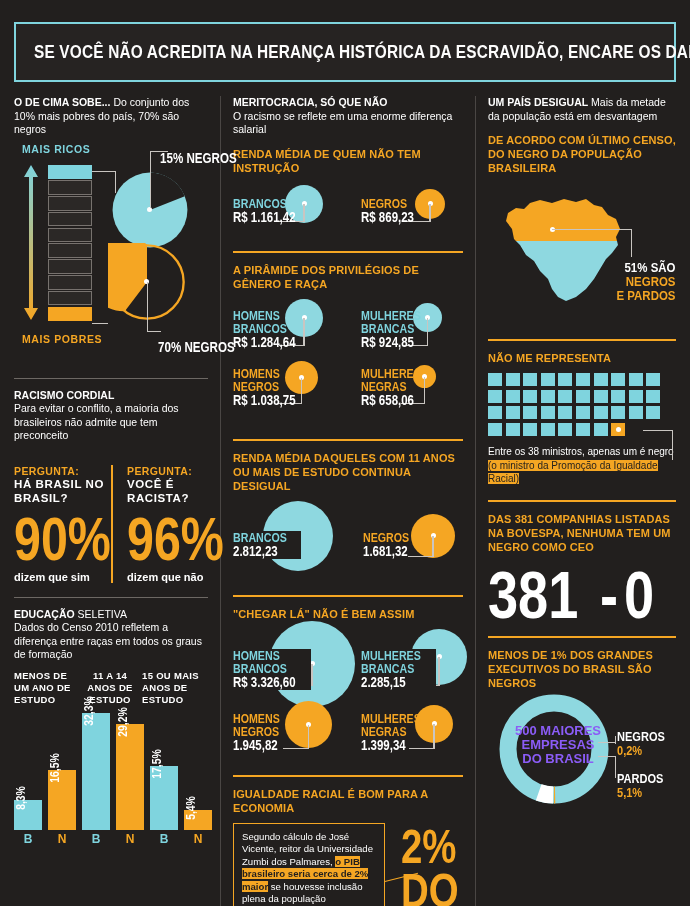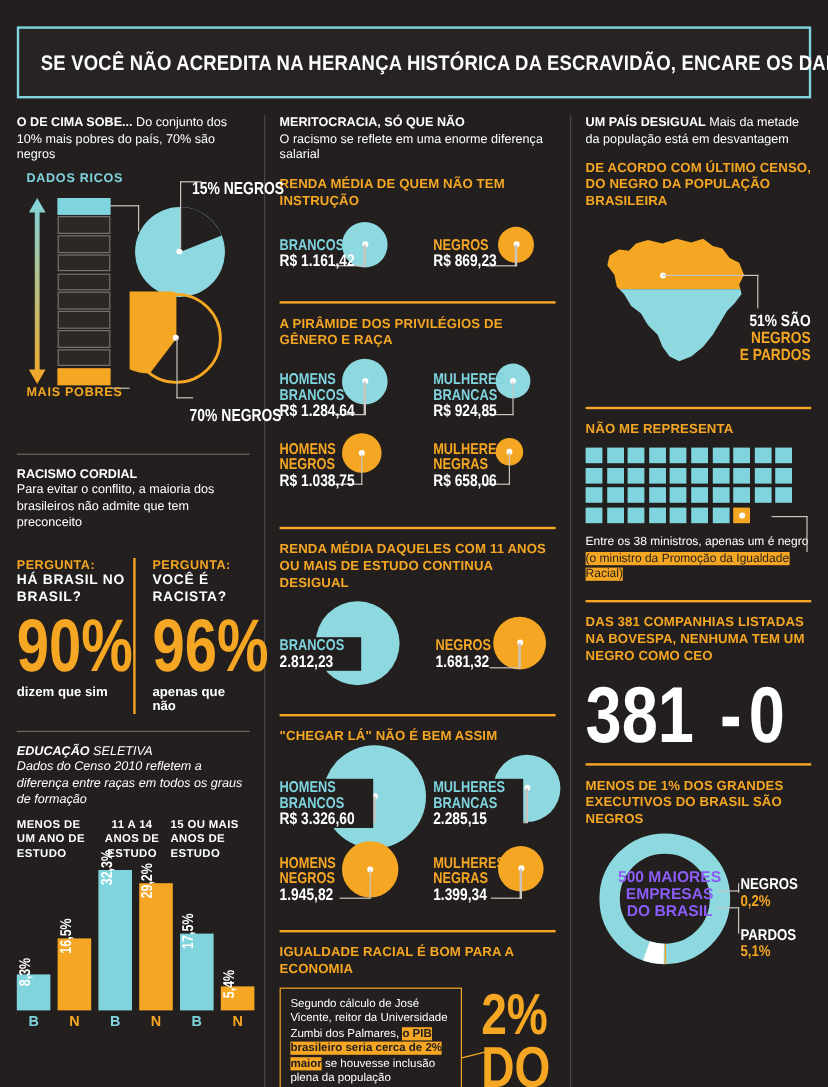--- a/index.html
+++ b/index.html
@@ -183,21 +183,21 @@
 
   <div class="cols">
 
     <div class="col-left">
 
       <div class="sec-lead">
         <b>O DE CIMA SOBE...</b><span> Do conjunto dos 10% mais pobres do país, 70% são negros</span>
       </div>
 
       <div class="topsec">
-        <div class="lbl-ricos" style="position:absolute;left:8px;top:0;">DADOS RICOS</div>
+        <div class="lbl-ricos" style="position:absolute;left:8px;top:0;">MAIS RICOS</div>
 
         <div style="position:absolute;left:8px;top:22px;width:18px;height:155px;">
           <svg width="18" height="155" viewBox="0 0 18 155">
             <defs>
               <linearGradient id="gr" x1="0" y1="0" x2="0" y2="1">
                 <stop offset="0%" stop-color="#7fd4de"></stop>
                   <stop offset="100%" stop-color="#f5a623"></stop>
               </linearGradient>
             </defs>
             <polygon points="9,0 16,12 11,12 11,143 16,143 9,155 2,143 7,143 7,12 2,12" fill="url(#gr)"></polygon>
@@ -236,21 +236,21 @@
           <svg width="78" height="78" viewBox="0 0 100 100">
             <circle cx="50" cy="50" r="47" fill="none" stroke="#f5a623" stroke-width="3"></circle>
             <path d="M50,50 L50,2 A48,48 0 1,0 21.8,87.3 Z" fill="#f5a623"></path>
           </svg>
           <div class="dot" style="left:36px;top:36px;"></div>
           <div class="leader" style="left:38.5px;top:39px;width:1.4px;height:50px;"></div>
           <div class="leader" style="left:38.5px;top:88px;width:14px;height:1.4px;"></div>
         </div>
         <div class="cond callout-num white" style="position:absolute;left:144px;top:196px;font-size:14.5px;">70% NEGROS</div>
 
-        <div class="lbl-pobres" style="position:absolute;left:8px;top:178px;">MAIS POBRES</div>
+        <div class="lbl-pobres" style="position:absolute;left:8px;top:190px;">MAIS POBRES</div>
       </div>
 
 
       <div class="divider grey" style="margin-top:20px;"></div>
 
       <div class="sec-lead" style="margin-top:8px;">
         <b>RACISMO CORDIAL</b><br>
         <span>Para evitar o conflito, a maioria dos brasileiros não admite que tem preconceito</span>
       </div>
 
@@ -258,27 +258,27 @@
         <div class="q-col">
           <div class="q-kicker">PERGUNTA:</div>
           <div class="q-text">HÁ BRASIL NO BRASIL?</div>
           <div class="big-pct">90%</div>
           <div class="pct-cap">dizem que sim</div>
         </div>
         <div class="q-col second">
           <div class="q-kicker">PERGUNTA:</div>
           <div class="q-text">VOCÊ É RACISTA?</div>
           <div class="big-pct">96%</div>
-          <div class="pct-cap">apenas que não</div>
+          <div class="pct-cap">dizem que não</div>
         </div>
       </div>
 
       <div class="divider grey" style="margin-top:14px;"></div>
 
-      <div class="sec-lead" style="margin-top:8px;font-style:italic;">
+      <div class="sec-lead" style="margin-top:8px;">
         <b>EDUCAÇÃO</b><span> SELETIVA</span><br>
         <span>Dados do Censo 2010 refletem a diferença entre raças em todos os graus de formação</span>
       </div>
 
       <div class="edu-heads">
         <div class="edu-head" style="width:68px;">MENOS DE UM ANO DE ESTUDO</div>
         <div class="edu-head" style="width:68px;text-align:center;">11 A 14 ANOS DE ESTUDO</div>
         <div class="edu-head" style="width:70px;">15 OU MAIS ANOS DE ESTUDO</div>
       </div>
 

